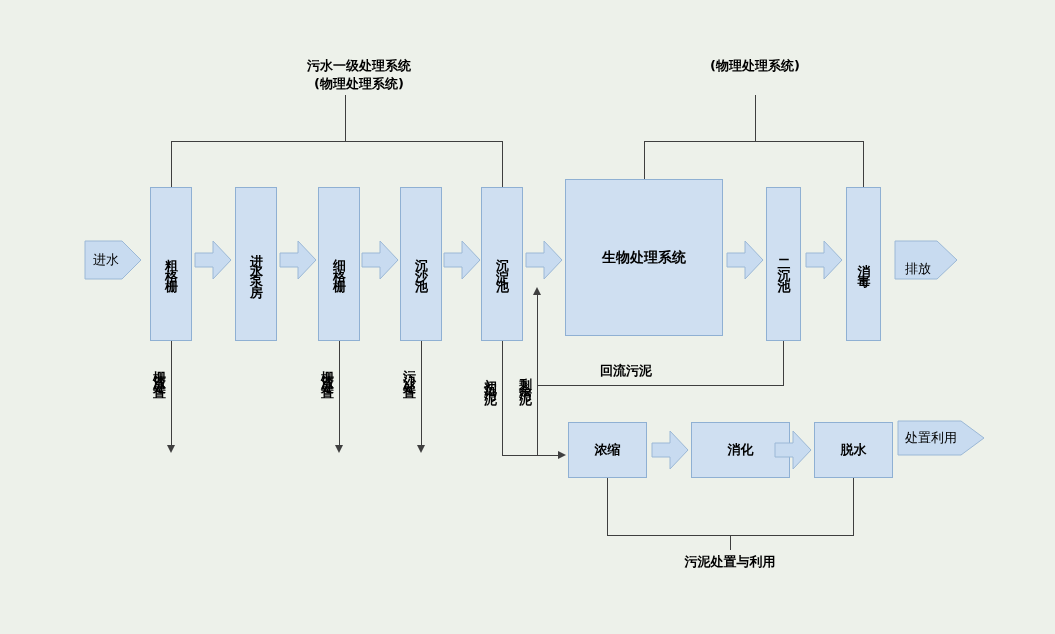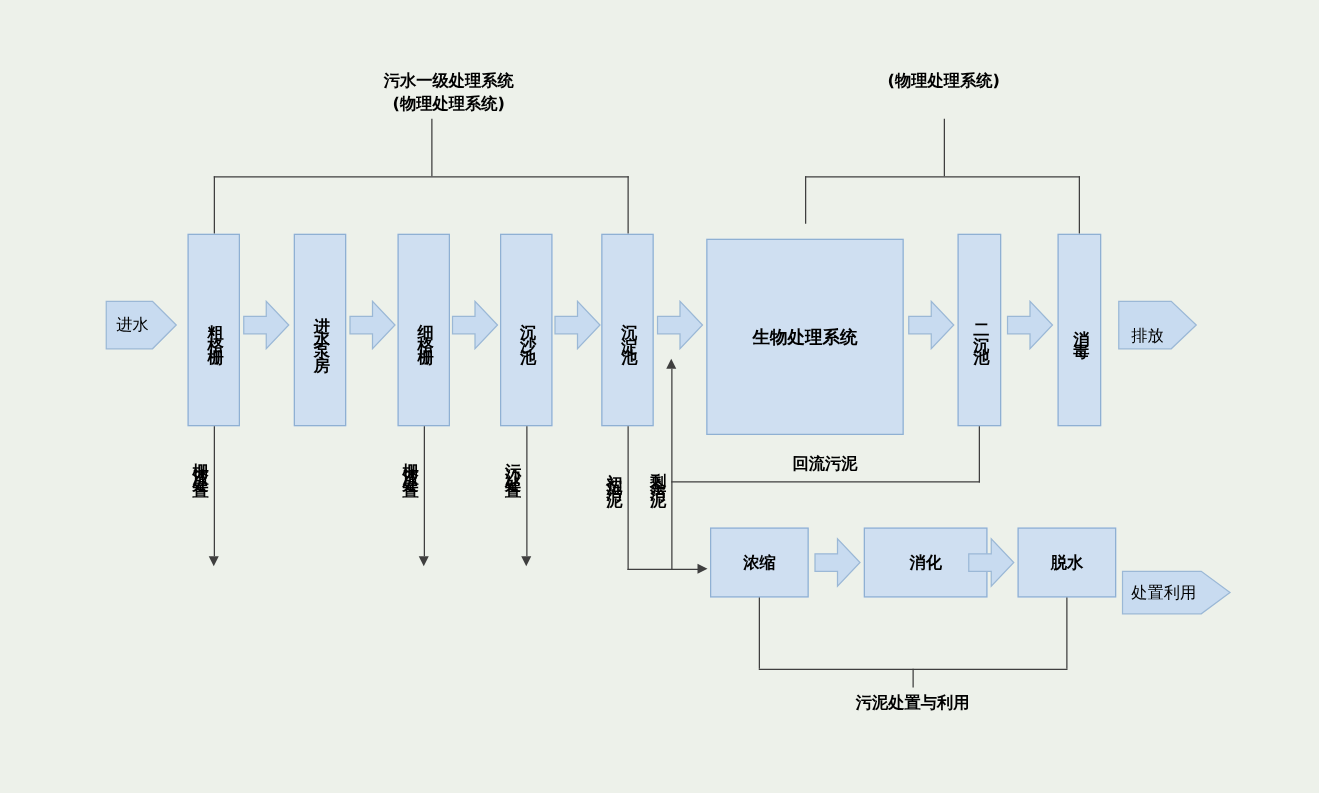--- a/index.html
+++ b/index.html
@@ -7,21 +7,21 @@
   body { font-family:"DejaVu Sans","Liberation Sans",sans-serif; }
   .canvas {
     position:relative; width:1055px; height:634px;
     background:#edf1ea; overflow:hidden; margin:0 auto;
   }
   .box {
     position:absolute; background:#cfdff1; border:1px solid #8fb0d3;
     display:flex; align-items:center; justify-content:center;
     font-size:13px; font-weight:bold; color:#000;
   }
-  .box.big { font-size:14px;margin-top:12px; }
+  .box.big { font-size:14px; }
   .vtext { writing-mode:vertical-rl; text-orientation:upright; letter-spacing:10px; }
   .line { position:absolute; background:#3f3f3f; }
   .label { position:absolute; font-size:13px; font-weight:bold; color:#000; white-space:nowrap; }
   .vlabel { writing-mode:vertical-rl; text-orientation:upright; letter-spacing:5px; }
   .group-title { position:absolute; text-align:center; font-size:13px; font-weight:bold; line-height:18px; color:#000; }
   .flow-arrow { position:absolute; }
   .arrowhead { position:absolute; width:0; height:0; }
   .arrowhead.down { border-left:4px solid transparent; border-right:4px solid transparent; border-top:8px solid #3f3f3f; }
   .arrowhead.up { border-left:4px solid transparent; border-right:4px solid transparent; border-bottom:8px solid #3f3f3f; }
   .arrowhead.right { border-top:4px solid transparent; border-bottom:4px solid transparent; border-left:8px solid #3f3f3f; }
@@ -131,39 +131,39 @@
   <div class="line" style="left:502px;top:341px;width:1px;height:115px"></div>
   <div class="label vlabel" style="left:481px;top:368px">初沉污泥</div>
   <div class="line" style="left:502px;top:455px;width:58px;height:1px"></div>
   <div class="arrowhead right" style="left:558px;top:451px"></div>
 
   <div class="label vlabel" style="left:516px;top:368px">剩余污泥</div>
   <div class="line" style="left:537px;top:295px;width:1px;height:161px"></div>
   <div class="arrowhead up" style="left:533px;top:287px"></div>
   <div class="line" style="left:783px;top:341px;width:1px;height:45px"></div>
   <div class="line" style="left:537px;top:385px;width:247px;height:1px"></div>
-  <div class="label" style="left:600px;top:362px;width:120px;text-align:center">回流污泥</div>
+  <div class="label" style="left:600px;top:362px;width:120px;text-align:left">回流污泥</div>
 
   <div class="box" style="left:568px;top:422px;width:79px;height:56px">
     <span>浓缩</span>
   </div>
   <svg class="flow-arrow" style="left:651px;top:427px" width="38" height="46" viewBox="0 0 38 46">
       <path d="M1 16 L19 16 L19 4 L37 23 L19 42 L19 30 L1 30 Z" fill="#c8dbf0" stroke="#9bb8d6" stroke-width="1"></path>
     </svg>
   <div class="box" style="left:691px;top:422px;width:99px;height:56px">
     <span>消化</span>
   </div>
   <svg class="flow-arrow" style="left:774px;top:427px" width="38" height="46" viewBox="0 0 38 46">
       <path d="M1 16 L19 16 L19 4 L37 23 L19 42 L19 30 L1 30 Z" fill="#c8dbf0" stroke="#9bb8d6" stroke-width="1"></path>
     </svg>
   <div class="box" style="left:814px;top:422px;width:79px;height:56px">
     <span>脱水</span>
   </div>
 
-  <div class="io" style="left:897px;top:456px;width:88px;height:36px">
+  <div class="io" style="left:897px;top:420px;width:88px;height:36px">
     <svg width="88" height="36" viewBox="0 0 88 36">
       <path d="M1 1 L64 1 L87 18 L64 35 L1 35 Z" fill="#c8dbf0" stroke="#9bb8d6" stroke-width="1"></path>
     </svg>
     <span class="io-label" style="right:20px">处置利用</span>
   </div>
 
   <div class="line" style="left:607px;top:478px;width:1px;height:57px"></div>
   <div class="line" style="left:853px;top:478px;width:1px;height:57px"></div>
   <div class="line" style="left:607px;top:535px;width:247px;height:1px"></div>
   <div class="line" style="left:730px;top:535px;width:1px;height:15px"></div>

